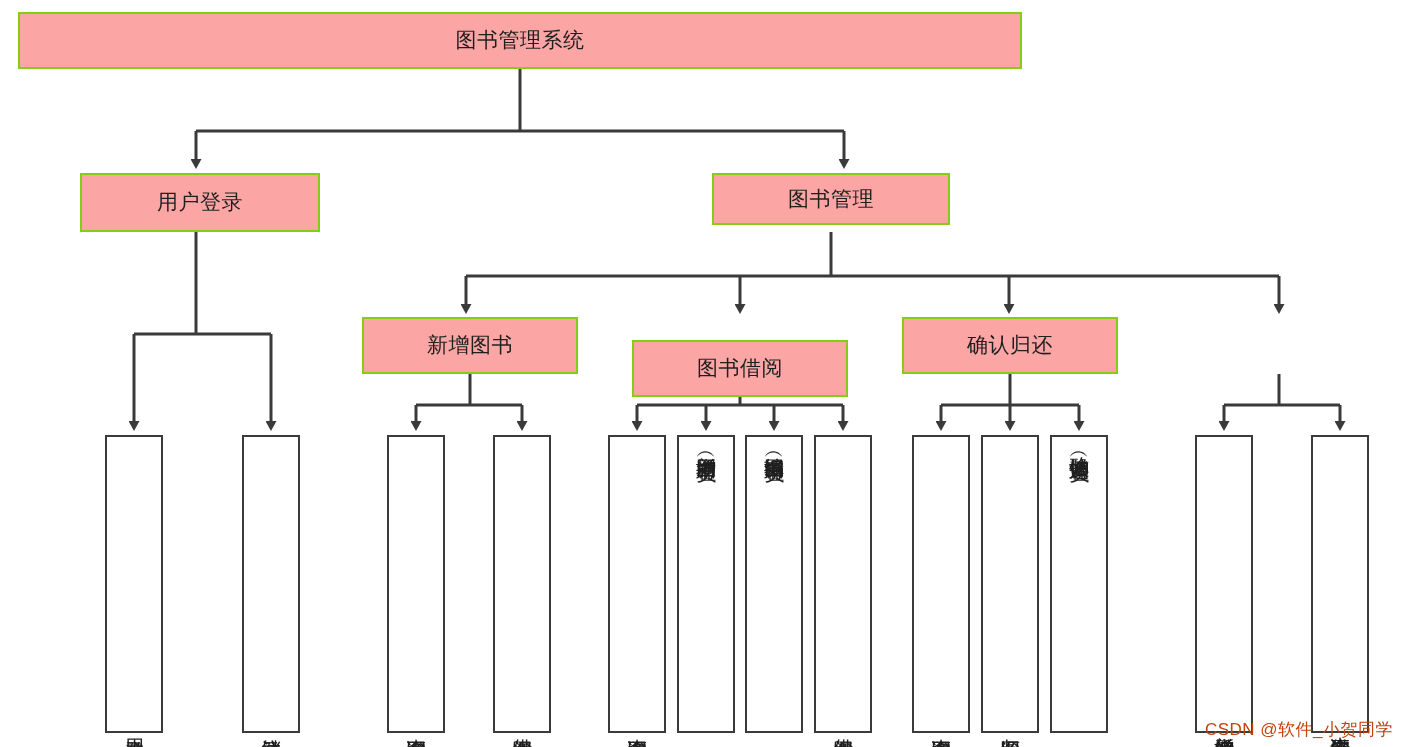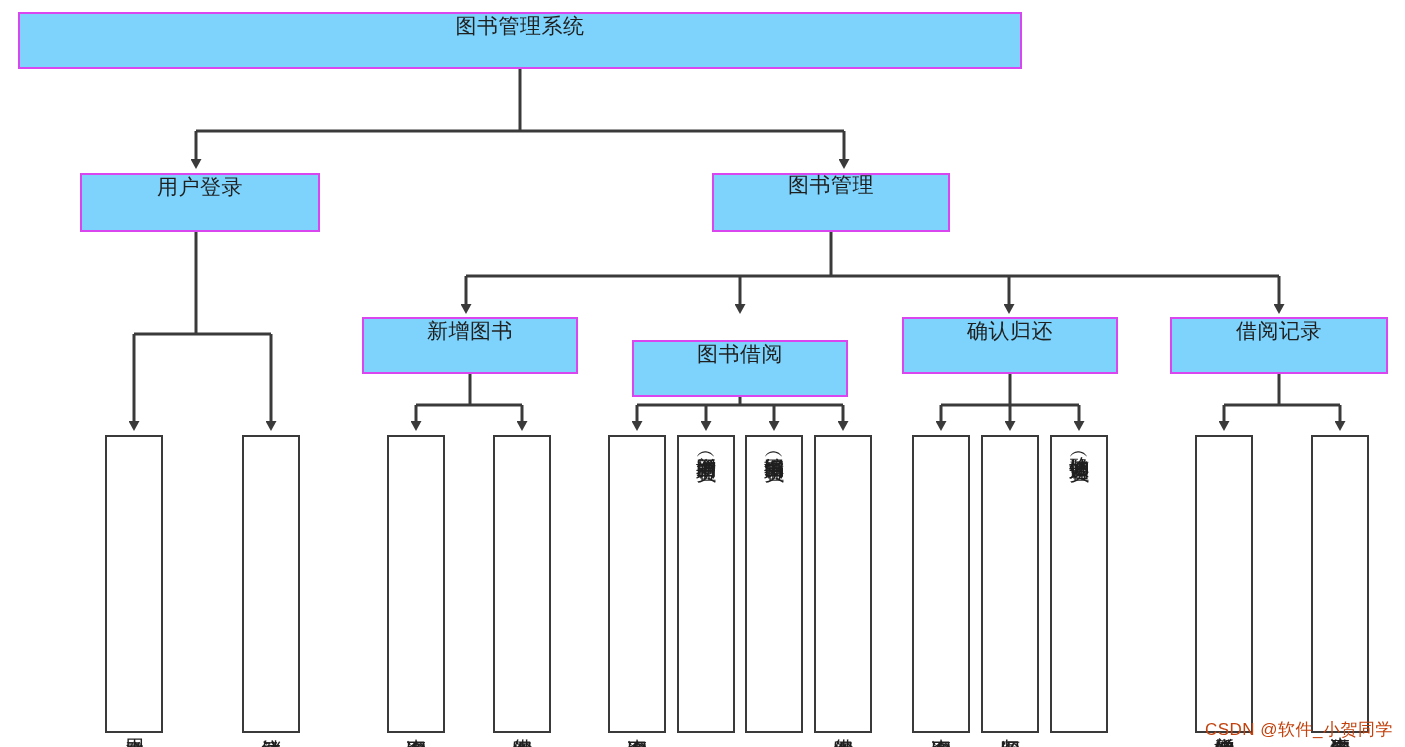--- a/index.html
+++ b/index.html
@@ -17,24 +17,24 @@
   #diagram-root {
     position: absolute;
     left: 0;
     top: 0;
     width: 1405px;
     height: 747px;
   }
   .node-box {
     position: absolute;
     box-sizing: border-box;
-    border: 2px solid #d946ef;
-    background: #7dd3fc;
+    border: 2px solid #84cc16;
+    background: #fca5a5;
     display: flex;
-    align-items: flex-start;
+    align-items: center;
     justify-content: center;
   }
   .node-label {
     color: #1f1f1f;
     font-size: 21px;
     line-height: 1.15;
     letter-spacing: 0.5px;
     white-space: nowrap;
     text-align: center;
   }
@@ -135,36 +135,33 @@
     </g>
   </svg>
 
   <div class="node-box" style="left:18px; top:12px; width:1004px; height:57px;">
     <span class="node-label">图书管理系统</span>
   </div>
 
   <div class="node-box" style="left:80px; top:173px; width:240px; height:59px;">
     <span class="node-label">用户登录</span>
   </div>
-  <div class="node-box" style="left:712px; top:173px; width:238px; height:59px;font-family:Liberation Mono, monospace;">
+  <div class="node-box" style="left:712px; top:173px; width:238px; height:52px;">
     <span class="node-label">图书管理</span>
   </div>
 
   <div class="node-box" style="left:362px; top:317px; width:216px; height:57px;">
     <span class="node-label">新增图书</span>
   </div>
   <div class="node-box" style="left:632px; top:317px; width:216px; height:57px;margin-top:23px;">
     <span class="node-label">图书借阅</span>
   </div>
   <div class="node-box" style="left:902px; top:317px; width:216px; height:57px;">
     <span class="node-label">确认归还</span>
   </div>
-  <div class="node-box" style="left:1170px; top:317px; width:218px; height:57px;">
-    <span class="node-label">借阅记录</span>
-  </div>
 
   <div class="leaf-box" style="left:105px; top:435px; width:58px; height:298px;">
     <span class="leaf-label">用户登录</span>
   </div>
   <div class="leaf-box" style="left:242px; top:435px; width:58px; height:298px;">
     <span class="leaf-label">注销登录</span>
   </div>
 
   <div class="leaf-box" style="left:387px; top:435px; width:58px; height:298px;">
     <span class="leaf-label">查询图书</span>

